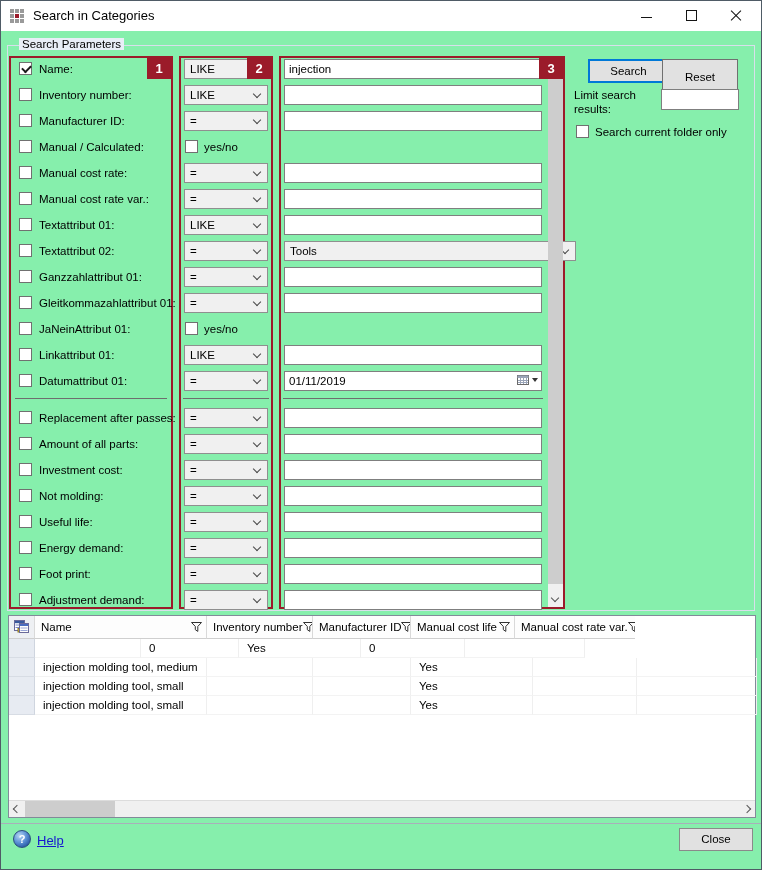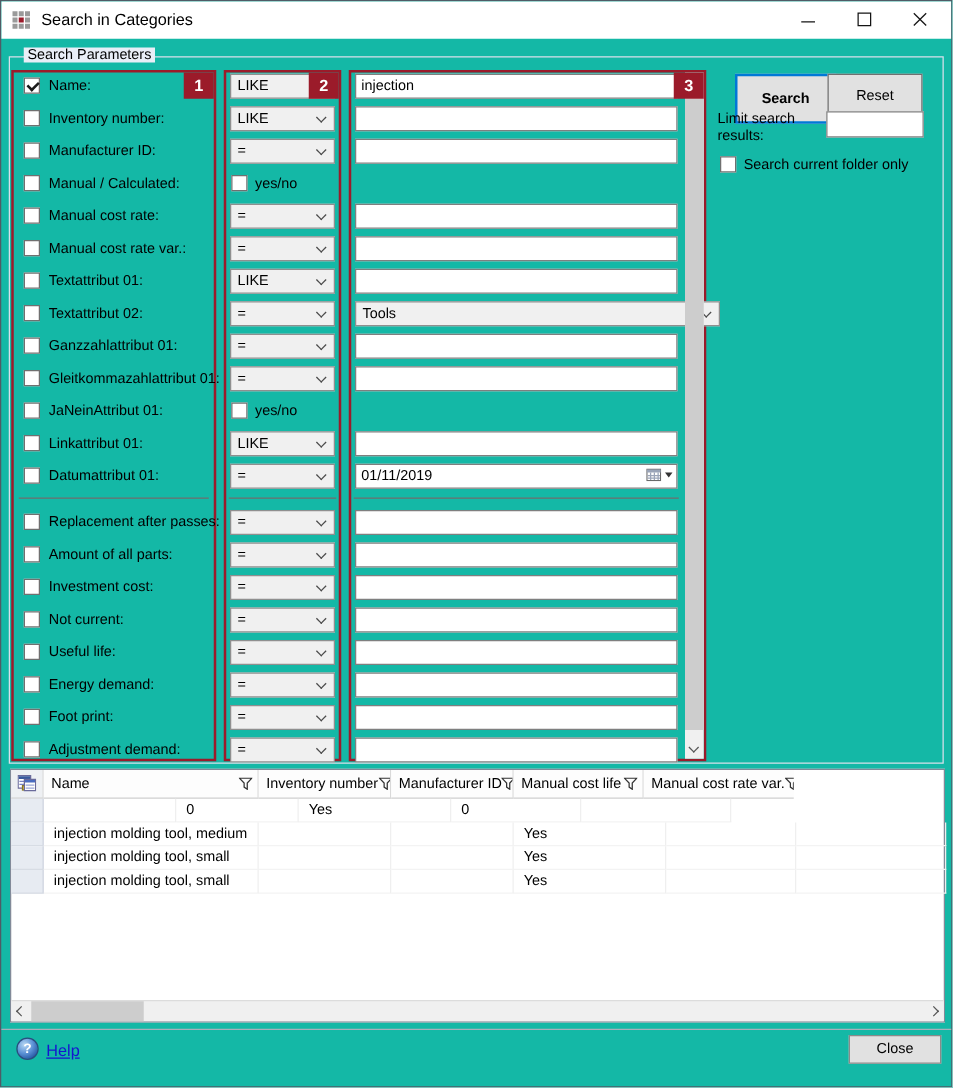--- a/index.html
+++ b/index.html
@@ -1,17 +1,17 @@
 <!DOCTYPE html>
 <html><head>
 <meta charset="utf-8">
 <style>
   html,body{margin:0;padding:0;background:#fff;}
   *{box-sizing:border-box;}
-  .win{position:relative;width:762px;height:870px;background:#14b8a6;border:1px solid #4f5b66;
+  .win{position:relative;width:762px;height:870px;background:#86efac;border:1px solid #4f5b66;
        font-family:"Liberation Sans",sans-serif;color:#000;overflow:hidden;}
   
   .titlebar{position:absolute;left:0;top:0;width:100%;height:30px;background:#fff;}
   .appicon{position:absolute;left:9px;top:8px;display:grid;grid-template-columns:repeat(3,4px);grid-template-rows:repeat(3,4px);gap:1px;}
   .appicon i{background:#9a9a9a;}
   .appicon i:nth-child(5){background:#9b1b2a;}
   .title{position:absolute;left:32px;top:0;line-height:30px;font-size:13px;}
   .ctl{position:absolute;top:0;width:44px;height:30px;}
   .min-glyph{position:absolute;left:640px;top:16px;width:11px;height:1px;background:#141414;}
   .max-glyph{position:absolute;left:685px;top:9px;width:11px;height:11px;border:1px solid #141414;}
@@ -44,21 +44,21 @@
   .dateicons{position:absolute;right:3px;top:2px;display:flex;align-items:center;gap:3px;}
   .dtri{width:0;height:0;border-left:3.5px solid transparent;border-right:3.5px solid transparent;border-top:4px solid #333;display:inline-block;}
   .divline{position:absolute;height:1px;background:#6e6e6e;}
   
   .vsb{position:absolute;left:547px;top:57px;width:15px;height:549px;background:#f0f0f0;}
   .vsb .thumb{position:absolute;left:0;top:21px;width:15px;height:505px;background:#cdcdcd;}
   .vsb .down{position:absolute;left:4px;bottom:6px;width:6px;height:6px;border-right:1.4px solid #555;border-bottom:1.4px solid #555;transform:rotate(45deg);}
   
   .btn{position:absolute;background:#e1e1e1;border:1px solid #707070;font-size:11.5px;text-align:center;
        font-family:"Liberation Sans",sans-serif;padding:0;}
-  .btn-search{left:587px;top:58px;width:81px;height:40px;border:2px solid #0078d7;line-height:20px;font-weight:bold;}
+  .btn-search{left:587px;top:58px;width:81px;height:24px;border:2px solid #0078d7;line-height:20px;}
   .btn-reset{left:661px;top:58px;width:76px;height:36px;line-height:22px;}
   .limitlabel{position:absolute;left:573px;top:87px;width:84px;font-size:11.5px;line-height:14px;}
   .limitinput{left:660px;top:88px;width:78px;height:21px;}
   
   .table{position:absolute;left:7px;top:614px;width:748px;height:203px;background:#fff;border:1px solid #828a99;}
   .thead{display:flex;height:23px;}
   .th{border-right:1px solid #d9d9d9;border-bottom:1px solid #cfcfcf;font-size:11.5px;display:flex;align-items:center;
       padding:0 4px 0 6px;white-space:nowrap;overflow:hidden;background:#fdfdfd;}
   .th:last-child{border-right:none;}
   .corner{background:#eef0f3;justify-content:center;padding:0;}
@@ -189,21 +189,21 @@
       <input class="tinput" style="left: 283px; top: 407px; width: 258px;" value="">
       <span class="cb" style="left:18px;top:436px"></span>
       <span class="plabel" style="left:38px;top:435px">Amount of all parts:</span>
       <div class="combo" style="left:183px;top:433px;width:84px"><span>=</span><i class="chev"></i></div>
       <input class="tinput" style="left: 283px; top: 433px; width: 258px;" value="">
       <span class="cb" style="left:18px;top:462px"></span>
       <span class="plabel" style="left:38px;top:461px">Investment cost:</span>
       <div class="combo" style="left:183px;top:459px;width:84px"><span>=</span><i class="chev"></i></div>
       <input class="tinput" style="left: 283px; top: 459px; width: 258px;" value="">
       <span class="cb" style="left:18px;top:488px"></span>
-      <span class="plabel" style="left:38px;top:487px">Not current:</span>
+      <span class="plabel" style="left:38px;top:487px">Not molding:</span>
       <div class="combo" style="left:183px;top:485px;width:84px"><span>=</span><i class="chev"></i></div>
       <input class="tinput" style="left: 283px; top: 485px; width: 258px;" value="">
       <span class="cb" style="left:18px;top:514px"></span>
       <span class="plabel" style="left:38px;top:513px">Useful life:</span>
       <div class="combo" style="left:183px;top:511px;width:84px"><span>=</span><i class="chev"></i></div>
       <input class="tinput" style="left: 283px; top: 511px; width: 258px;" value="">
       <span class="cb" style="left:18px;top:540px"></span>
       <span class="plabel" style="left:38px;top:539px">Energy demand:</span>
       <div class="combo" style="left:183px;top:537px;width:84px"><span>=</span><i class="chev"></i></div>
       <input class="tinput" style="left: 283px; top: 537px; width: 258px;" value="">

